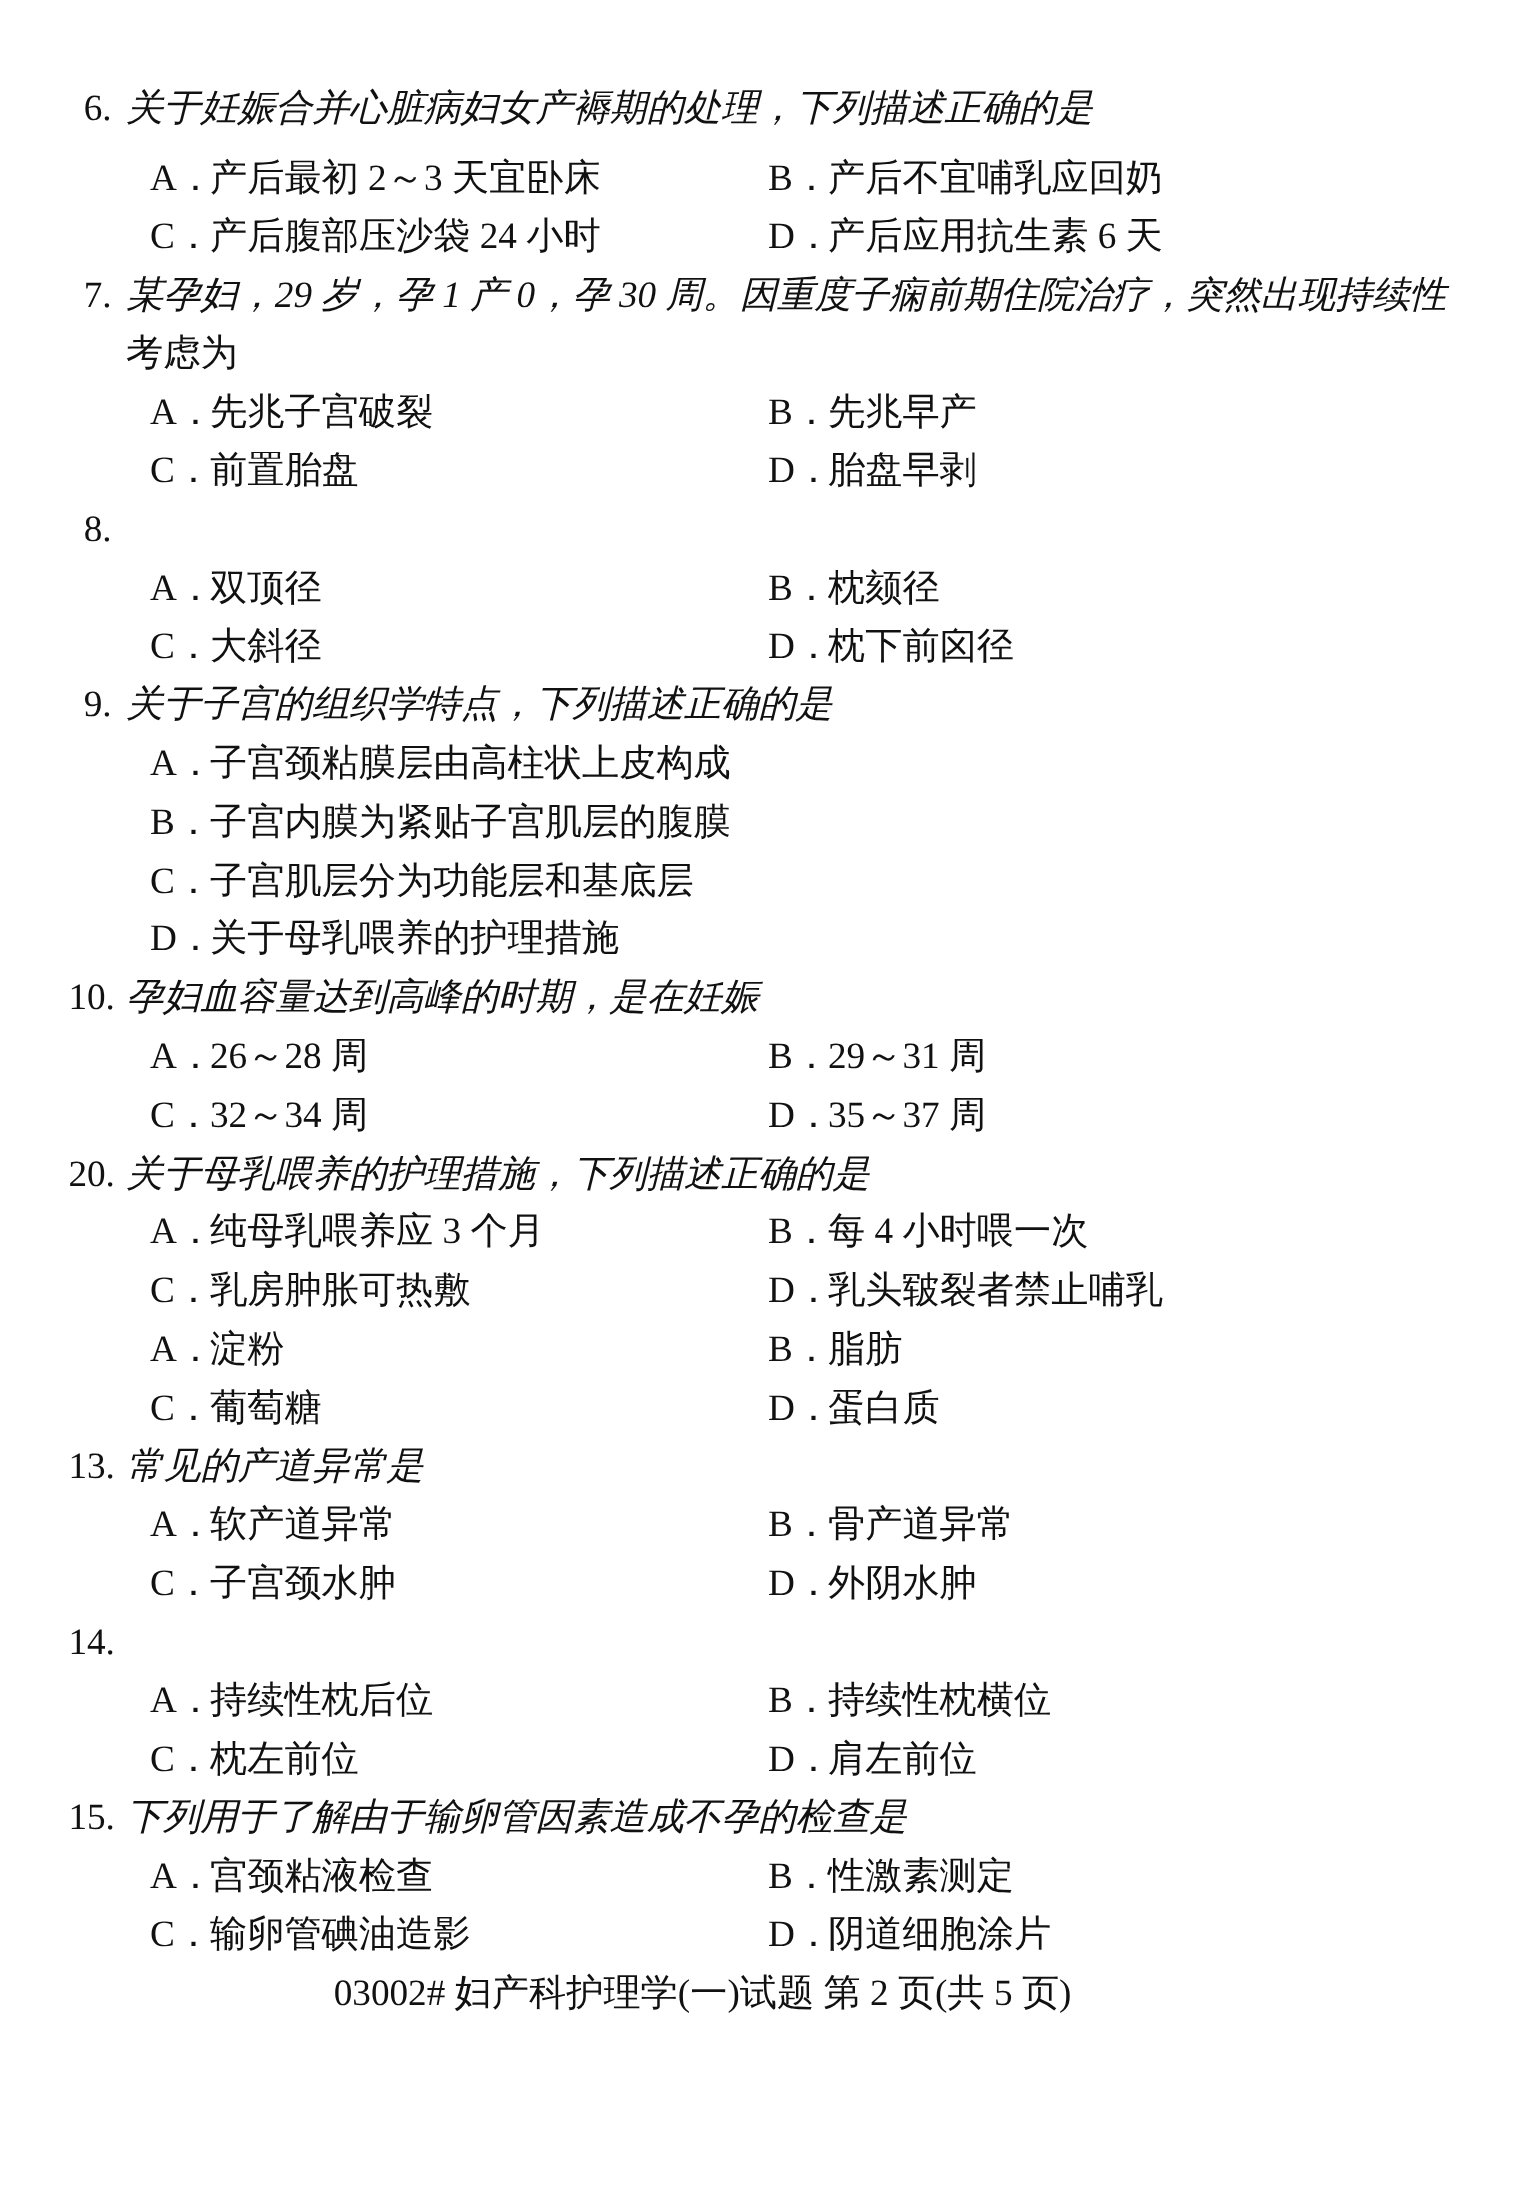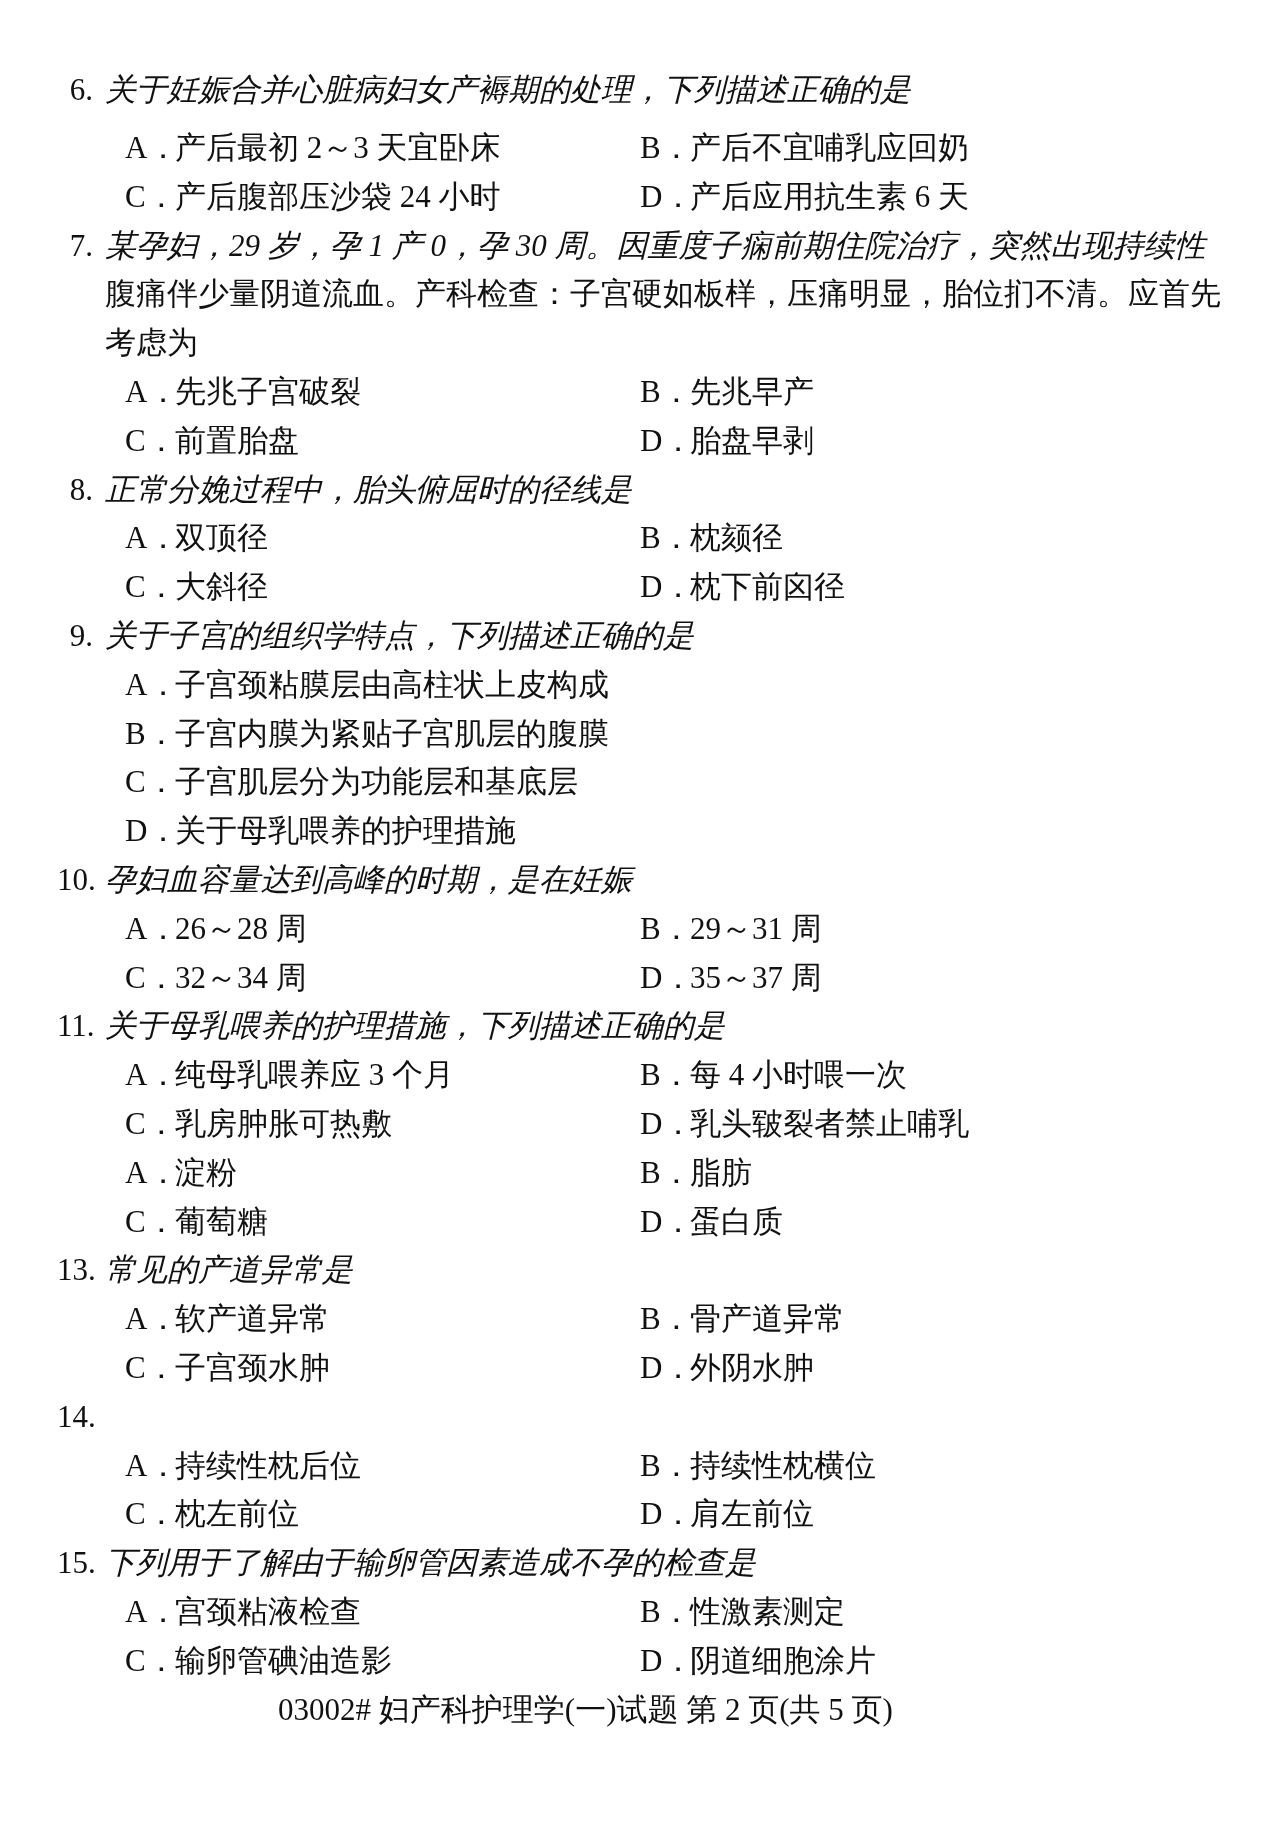--- a/index.html
+++ b/index.html
@@ -98,21 +98,20 @@
           <span>产后应用抗生素 6 天</span>
         </div>
     </div>
   </div>
 
   <div>
     <div class="row q-head">
       <span class="q-num">7.</span>
       <span class="q-stem"><span>某孕妇，29 岁，孕 1 产 0，孕 30 周。因重度子痫前期住院治疗，突然出现持续性</span></span>
     </div>
-    <div class="row q-cont"><span>腹痛伴少量阴道流血。产科检查：子宫硬如板样，压痛明显，胎位扪不清。应首先</span></div>
     <div class="row q-cont"><span>考虑为</span></div>
     <div class="opts-grid">
       <div class="opt">
           <span class="opt-label">A．</span>
           <span>先兆子宫破裂</span>
         </div>
       <div class="opt">
           <span class="opt-label">B．</span>
           <span>先兆早产</span>
         </div>
@@ -123,21 +122,20 @@
       <div class="opt">
           <span class="opt-label">D．</span>
           <span>胎盘早剥</span>
         </div>
     </div>
   </div>
 
   <div>
     <div class="row q-head">
       <span class="q-num">8.</span>
-      <span class="q-stem"><span>正常分娩过程中，胎头俯屈时的径线是</span></span>
     </div>
     <div class="opts-grid">
       <div class="opt">
           <span class="opt-label">A．</span>
           <span>双顶径</span>
         </div>
       <div class="opt">
           <span class="opt-label">B．</span>
           <span>枕颏径</span>
         </div>
@@ -197,21 +195,21 @@
         </div>
       <div class="opt">
           <span class="opt-label">D．</span>
           <span>35～37 周</span>
         </div>
     </div>
   </div>
 
   <div>
     <div class="row q-head">
-      <span class="q-num">11.</span>
+      <span class="q-num">20.</span>
       <span class="q-stem"><span>关于母乳喂养的护理措施，下列描述正确的是</span></span>
     </div>
     <div class="opts-grid">
       <div class="opt">
           <span class="opt-label">A．</span>
           <span>纯母乳喂养应 3 个月</span>
         </div>
       <div class="opt">
           <span class="opt-label">B．</span>
           <span>每 4 小时喂一次</span>

